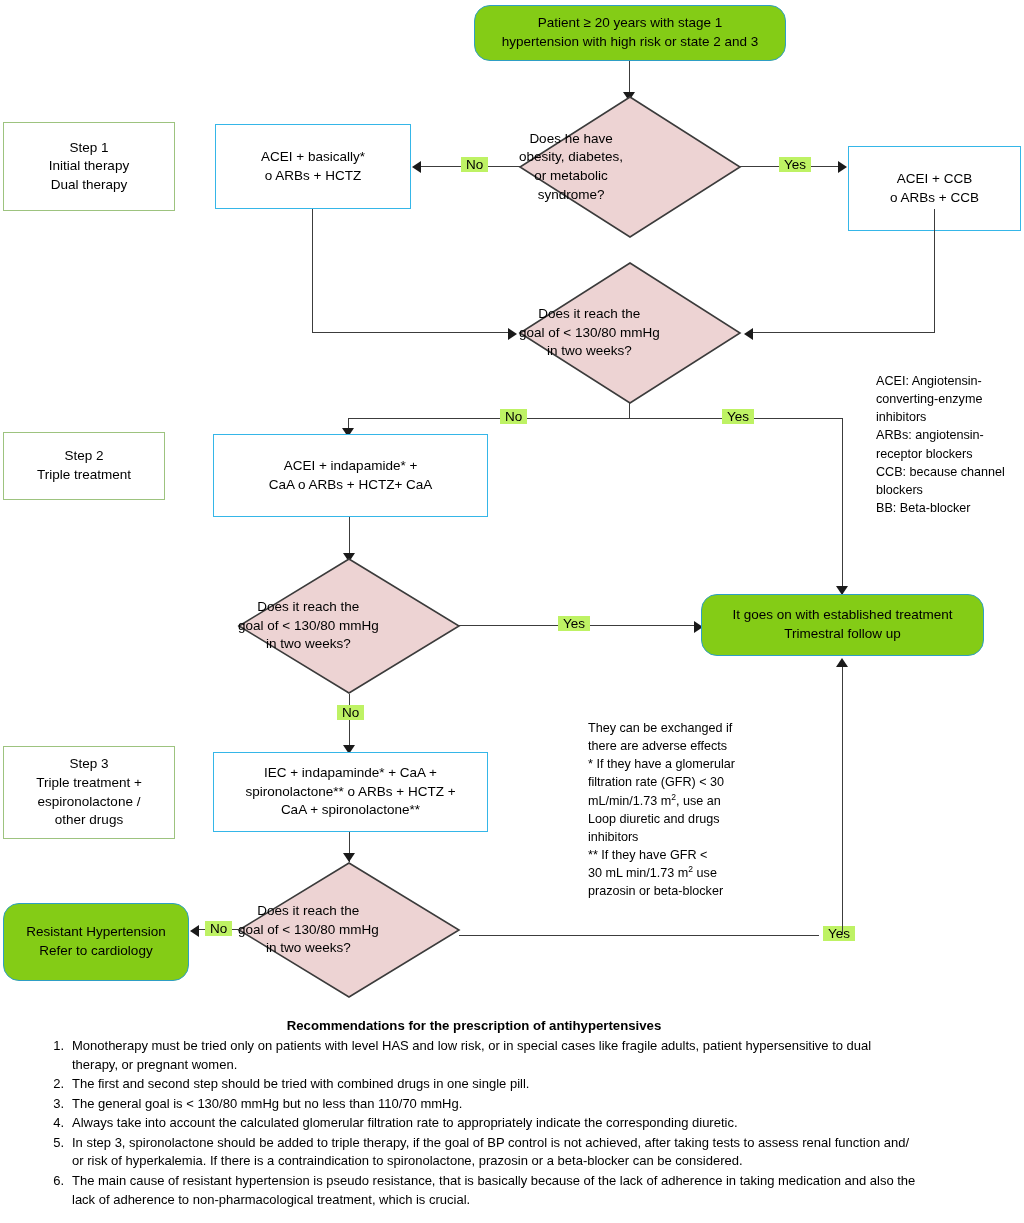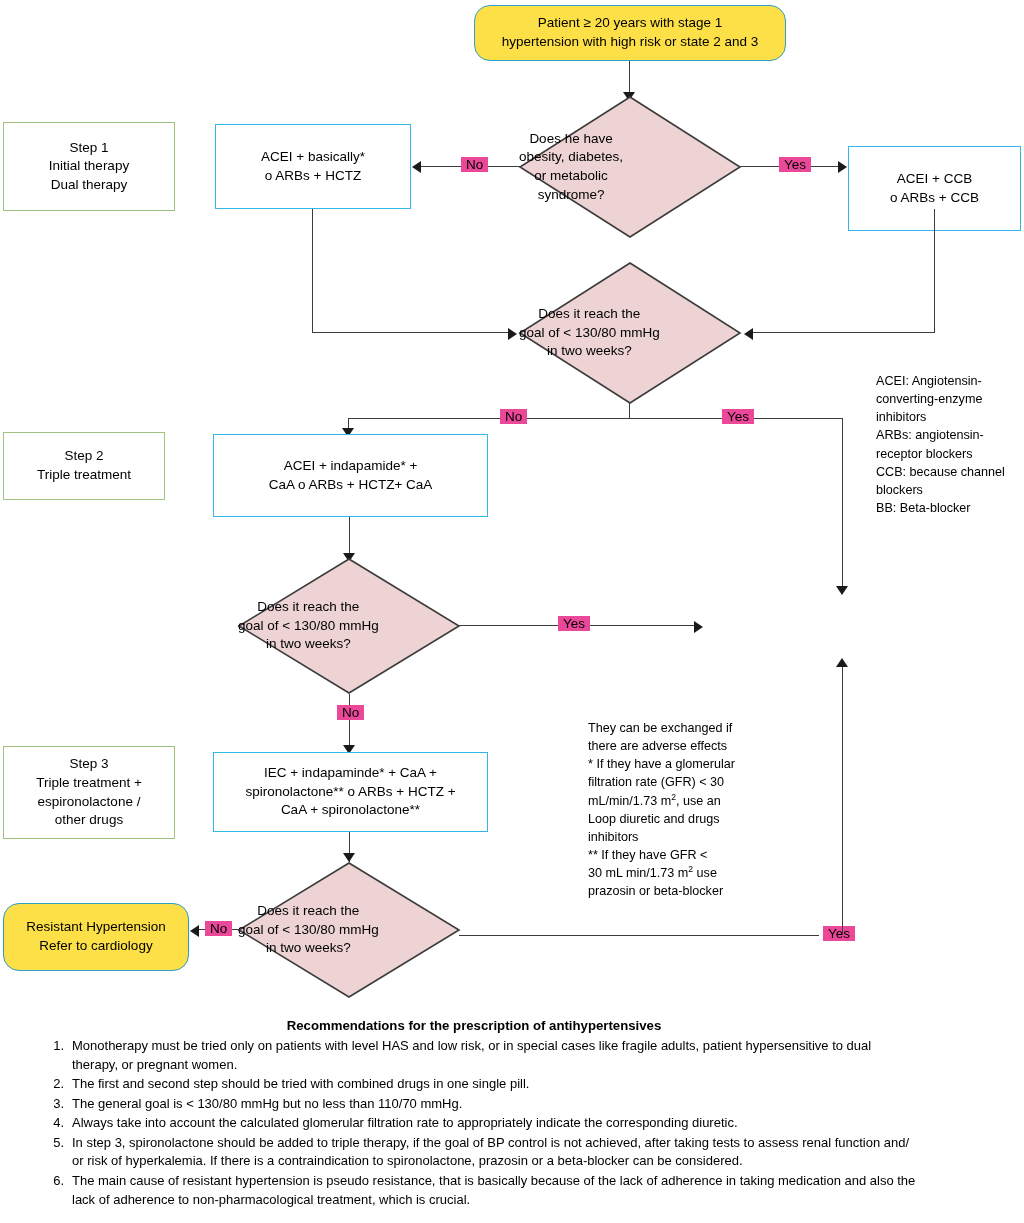--- a/index.html
+++ b/index.html
@@ -25,21 +25,21 @@
     box-sizing: border-box;
     display: flex;
     align-items: center;
     justify-content: center;
     text-align: center;
     font-size: 13.5px;
     line-height: 1.38;
     color: #000;
   }
   .terminator {
-    background: #fde047;
+    background: #84cc16;
     border: 1.4px solid #2e9fc4;
     border-radius: 16px;
   }
   .process {
     background: #ffffff;
     border: 1.4px solid #35b6e8;
   }
   .steplabel {
     background: #ffffff;
     border: 1.2px solid #9dc37f;
@@ -97,21 +97,21 @@
   }
   .arrow-right {
     border-top: 6px solid transparent;
     border-bottom: 6px solid transparent;
     border-left: 9px solid #1a1a1a;
   }
 
   .edge-label {
     position: absolute;
     font-size: 13.5px;
-    background: #ec4899;
+    background: #bef264;
     padding: 0 5px;
     color: #000;
     white-space: nowrap;
   }
 
   
   .note {
     position: absolute;
     font-size: 12.6px;
     line-height: 1.44;
@@ -288,20 +288,26 @@
   </div>
 
   <div class="line h-line" style="left:459px; top:625px; width:240px;"></div>
   <div class="arrow arrow-right" style="left:694px; top:621px;"></div>
   <div class="edge-label" style="left:558px; top:616px;">Yes</div>
 
   <div class="line v-line" style="left:349px; top:694px; height:55px;"></div>
   <div class="edge-label" style="left:337px; top:705px;">No</div>
   <div class="arrow arrow-down" style="left:343px; top:745px;"></div>
 
+  <div class="node terminator" style="left:701px; top:594px; width:283px; height:62px;">
+    <div>
+      <div>It goes on with established treatment</div>
+      <div>Trimestral follow up</div>
+    </div>
+  </div>
 
   <div class="note" style="left:588px; top:719px; width:168px;">
     <div>They can be exchanged if</div>
     <div>there are adverse effects</div>
     <div>* If they have a glomerular</div>
     <div>filtration rate (GFR) &lt; 30</div>
     <div>
       <span>mL/min/1.73 m</span><sup>2</sup><span>, use an</span>
     </div>
     <div>Loop diuretic and drugs</div>
@@ -348,21 +354,21 @@
 
   <div class="line h-line" style="left:196px; top:929px; width:44px;"></div>
   <div class="arrow arrow-left" style="left:190px; top:925px;"></div>
   <div class="edge-label" style="left:205px; top:921px;">No</div>
 
   <div class="line h-line" style="left:459px; top:935px; width:360px;"></div>
   <div class="edge-label" style="left:823px; top:926px;">Yes</div>
   <div class="line v-line" style="left:842px; top:666px; height:269px;"></div>
   <div class="arrow arrow-up" style="left:836px; top:658px;"></div>
 
-  <div class="node terminator" style="left:3px; top:903px; width:186px; height:68px;">
+  <div class="node terminator" style="left:3px; top:903px; width:186px; height:78px;">
     <div>
       <div>Resistant Hypertension</div>
       <div>Refer to cardiology</div>
     </div>
   </div>
 
   <div id="recs">
     <div id="recs-title">Recommendations for the prescription of antihypertensives</div>
     <ol class="rec-list" id="rec-list">
         <li><span class="num">1.</span><span>Monotherapy must be tried only on patients with level HAS and low risk, or in special cases like fragile adults, patient hypersensitive to dual therapy, or pregnant women.</span></li>

